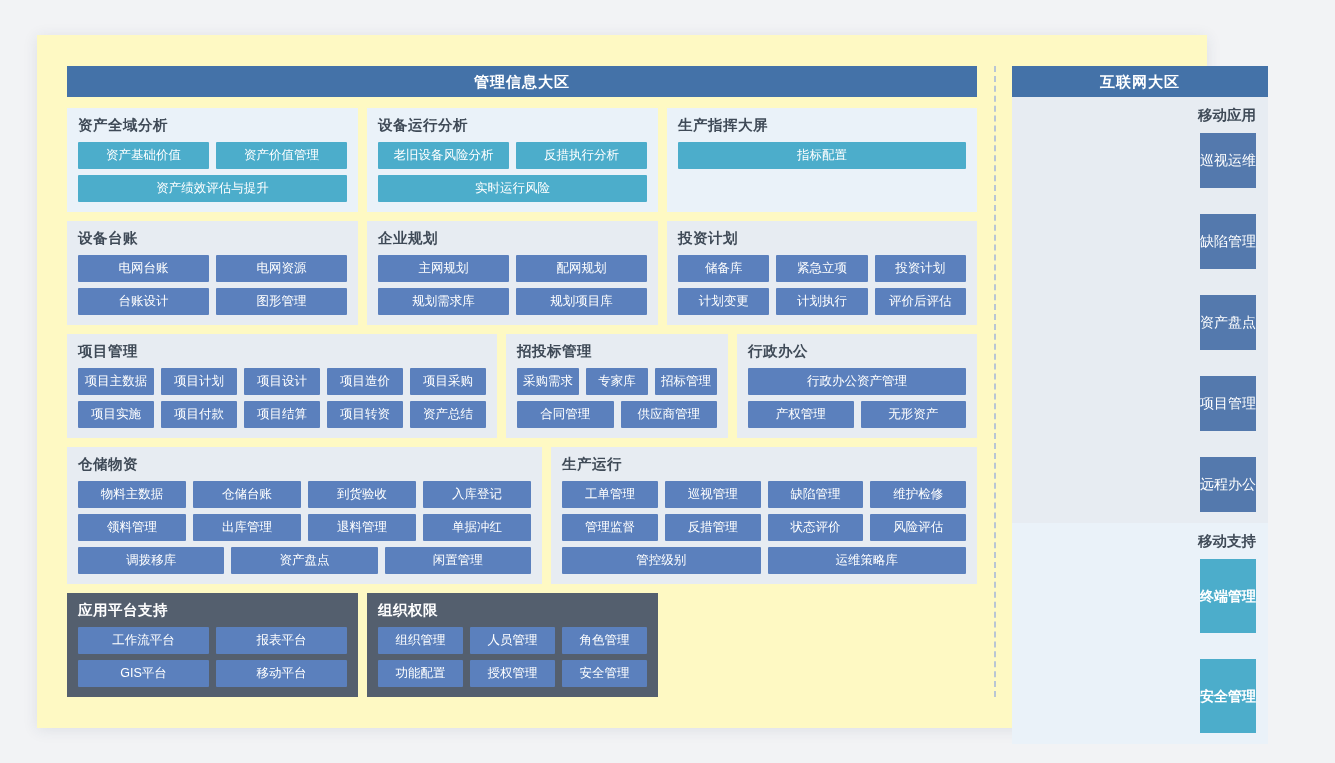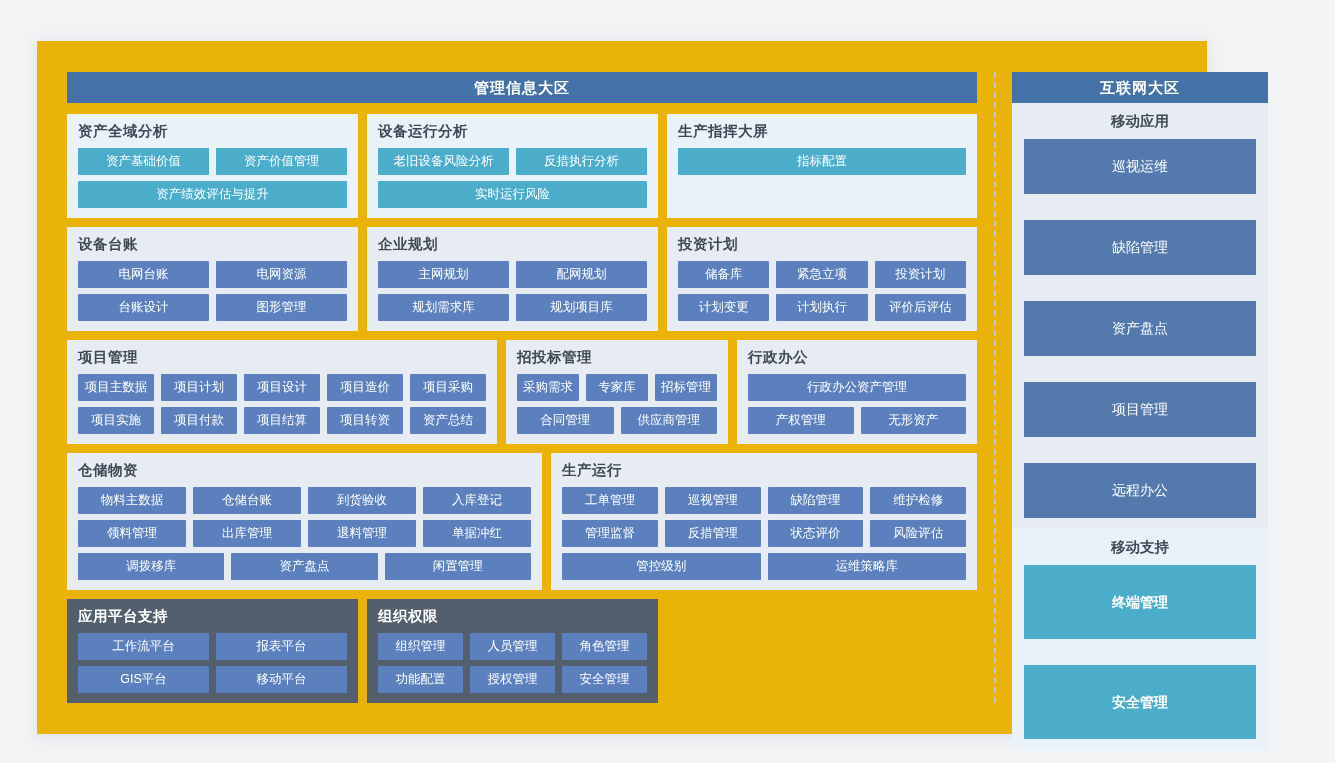--- a/index.html
+++ b/index.html
@@ -11,23 +11,23 @@
     font-family: "Liberation Sans", "DejaVu Sans", sans-serif;
   }
   #root {
     position: relative;
     width: 1335px; height: 763px;
     background: #f2f3f5;
     overflow: hidden;
   }
   .card {
     position: absolute;
-    left: 37px; top: 41px;
+    left: 37px; top: 35px;
     width: 1170px; height: 693px;
-    background: #eab308;
+    background: #fef9c3;
     box-shadow: 0 2px 14px rgba(40,60,90,0.10);
   }
   .card-inner {
     position: absolute;
     left: 30px; top: 31px;
     width: 1201px; height: 631px;
     display: flex;
     flex-direction: row;
   }
   .zone-left  { width: 910px; display: flex; flex-direction: column; }
@@ -84,21 +84,21 @@
     background: #5b80bd;
     border-radius: 1px;
   }
   .btn.teal { background: #4cadcb; }
   .btn.blue { background: #5b80bd; }
 
   
   .side-grp {
     background: #e7ecf2;
     padding: 9px 12px 11px 12px;
-    display: flex; flex-direction: column;
+    display: flex; flex-direction: column; align-items: flex-end;
   }
   .side-grp.light { background: #eaf2f9; }
   .side-title {
     font-size: 14.5px; font-weight: bold; color: #3f4a57;
     text-align: center; margin-bottom: 8px;
   }
   .side-btn {
     background: #5479ad;
     color: #ffffff;
     font-size: 14px;

